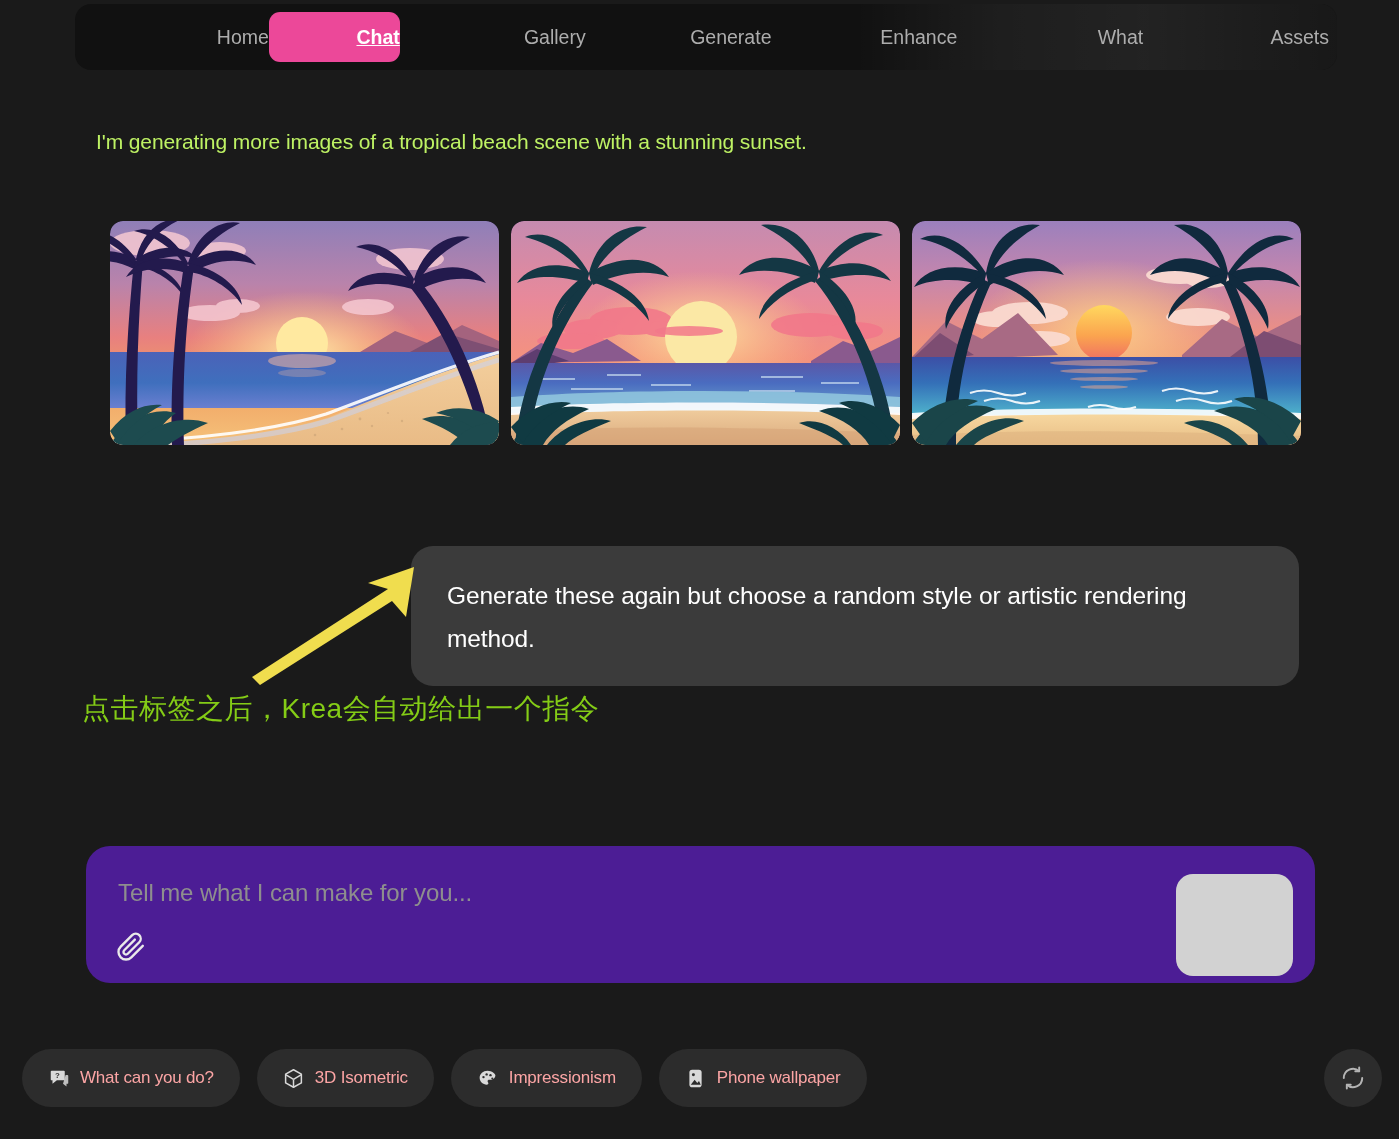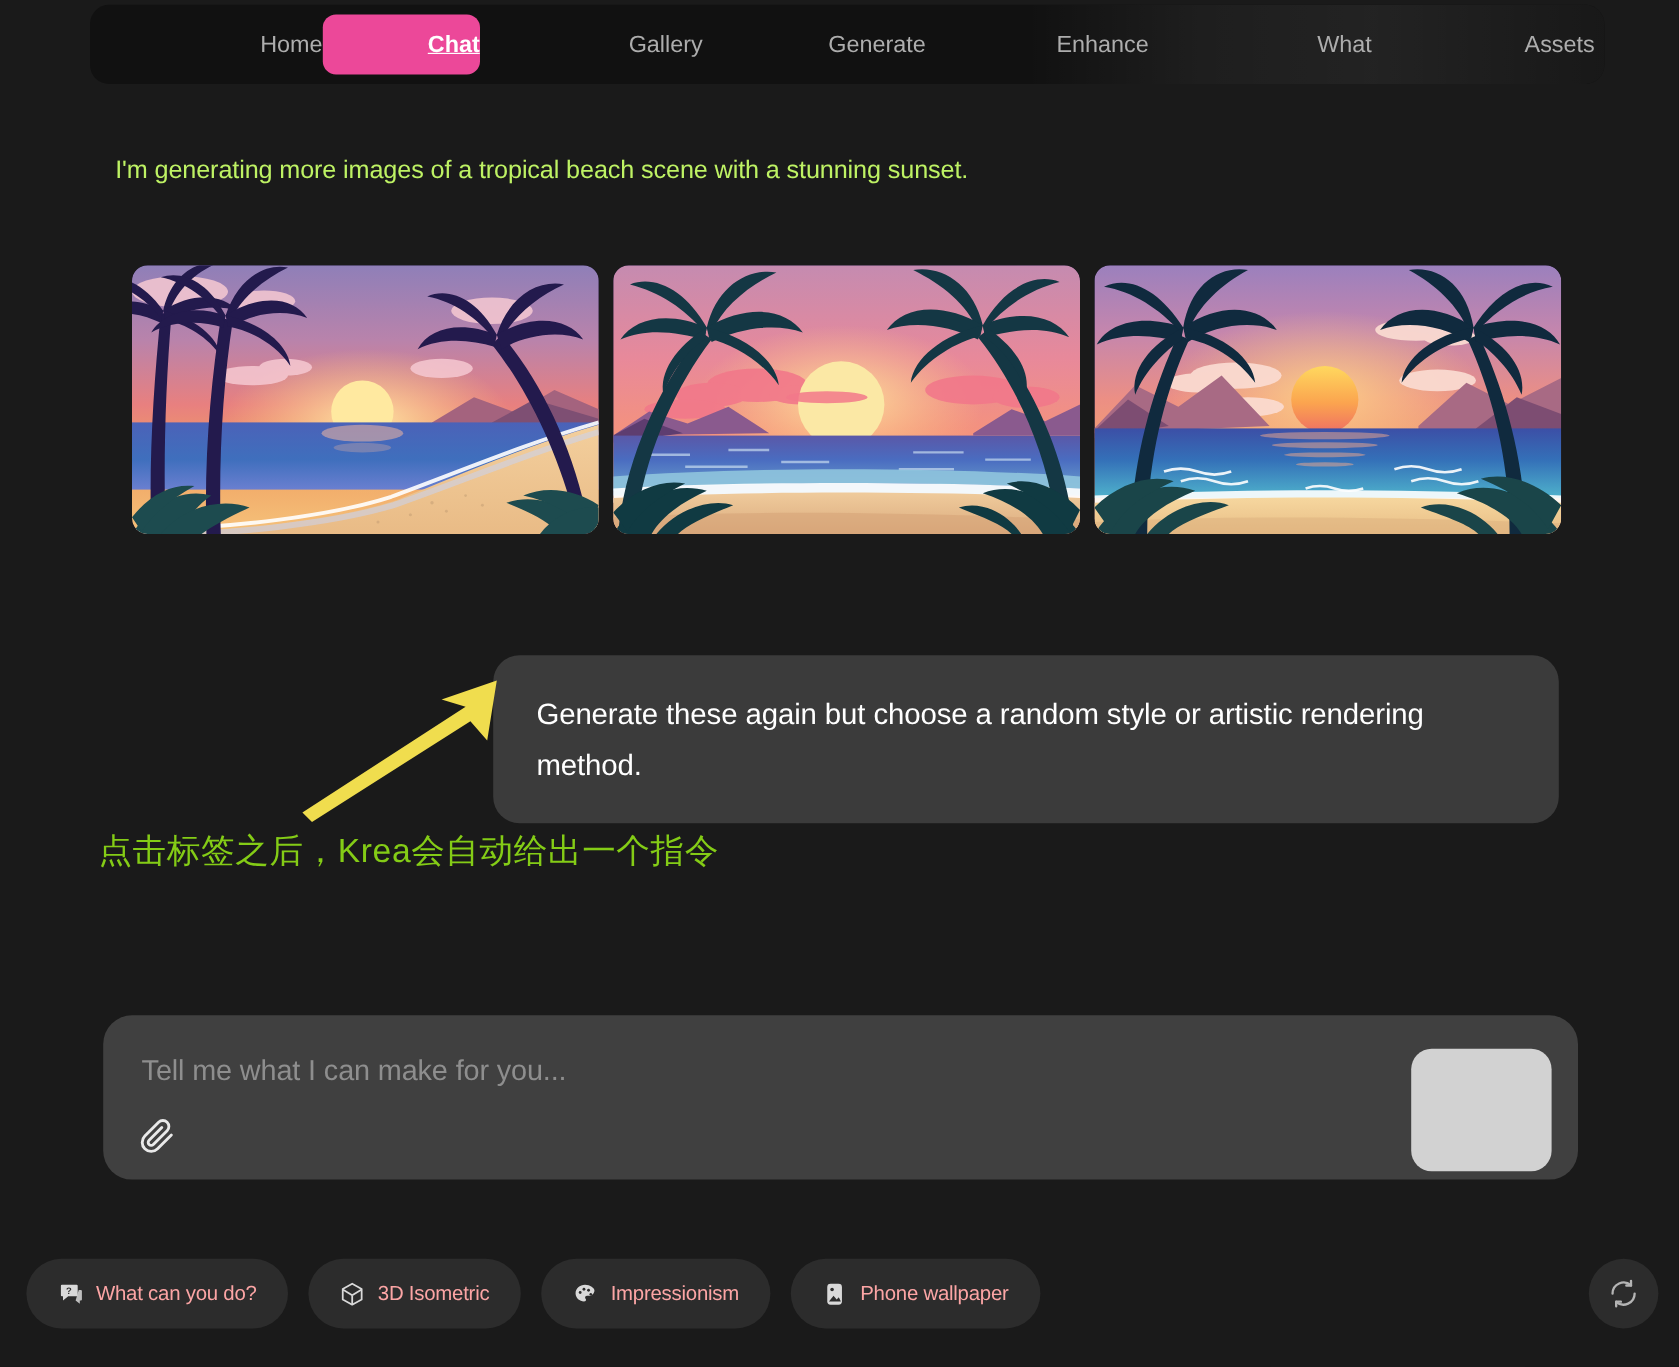--- a/index.html
+++ b/index.html
@@ -133,21 +133,21 @@
     white-space: nowrap;
   }
 
   
   .composer {
     position: absolute;
     left: 86px;
     top: 846px;
     width: 1229px;
     height: 137px;
-    background: #404040;
+    background: #4c1d95;
     border-radius: 24px;
   }
   .composer-placeholder {
     position: absolute;
     left: 32px;
     top: 33px;
     font-size: 24px;
     color: #8e8e8e;
     letter-spacing: -0.1px;
   }

